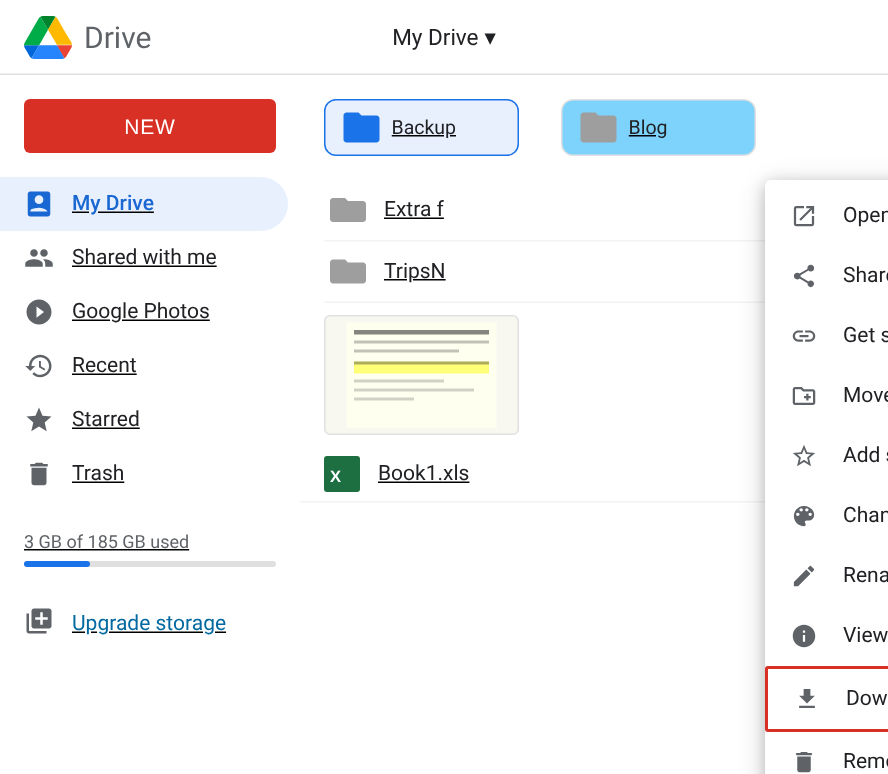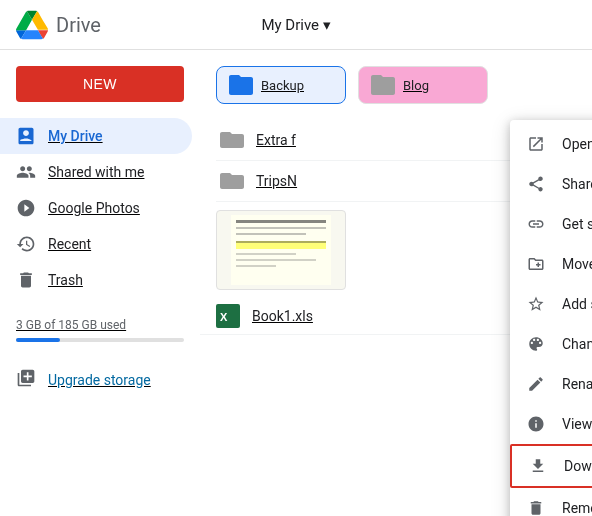--- a/index.html
+++ b/index.html
@@ -115,34 +115,34 @@
 
     
     .main {
       flex: 1;
       background: #fff;
       position: relative;
       overflow: hidden;
     }
     .folders-grid {
       display: flex;
-      gap: 12px;
+      gap: 28px;
       padding: 16px;
       flex-wrap: wrap;
     }
     .folder-item {
       display: flex;
       align-items: center;
       gap: 8px;
       border: 1px solid #e0e0e0;
       border-radius: 8px;
       padding: 8px 12px;
       width: 130px;
       cursor: pointer;
-      background: #f9a8d4;
+      background: #7dd3fc;
     }
     .folder-item.selected {
       background: #e8f0fe;
       border-color: #1a73e8;
     }
     .folder-name { font-size: 13px; color: #202124; white-space: nowrap; overflow: hidden; text-overflow: ellipsis; }
 
     .files-list { padding: 0 16px; }
     .file-item {
       display: flex;
@@ -261,20 +261,28 @@
     <div class="sidebar-item">
       <span class="icon">
         <svg width="20" height="20" viewBox="0 0 24 24" fill="#5f6368">
             <path d="M13 3c-4.97 0-9 4.03-9 9H1l3.89 3.89.07.14L9 12H6c0-3.87 3.13-7 7-7s7 3.13 7 7-3.13 7-7 7c-1.93 0-3.68-.79-4.94-2.06l-1.42 1.42C8.27 19.99 10.51 21 13 21c4.97 0 9-4.03 9-9s-4.03-9-9-9zm-1 5v5l4.28 2.54.72-1.21-3.5-2.08V8H12z"></path>
           </svg>
       </span>
       <span class="sidebar-label">Recent</span>
     </div>
 
     
+    <div class="sidebar-item">
+      <span class="icon">
+        <svg width="20" height="20" viewBox="0 0 24 24" fill="#5f6368">
+            <path d="M12 17.27L18.18 21l-1.64-7.03L22 9.24l-7.19-.61L12 2 9.19 8.63 2 9.24l5.46 4.73L5.82 21z"></path>
+          </svg>
+      </span>
+      <span class="sidebar-label">Starred</span>
+    </div>
 
     
     <div class="sidebar-item">
       <span class="icon">
         <svg width="20" height="20" viewBox="0 0 24 24" fill="#5f6368">
             <path d="M6 19c0 1.1.9 2 2 2h8c1.1 0 2-.9 2-2V7H6v12zM19 4h-3.5l-1-1h-5l-1 1H5v2h14V4z"></path>
           </svg>
       </span>
       <span class="sidebar-label">Trash</span>
     </div>

